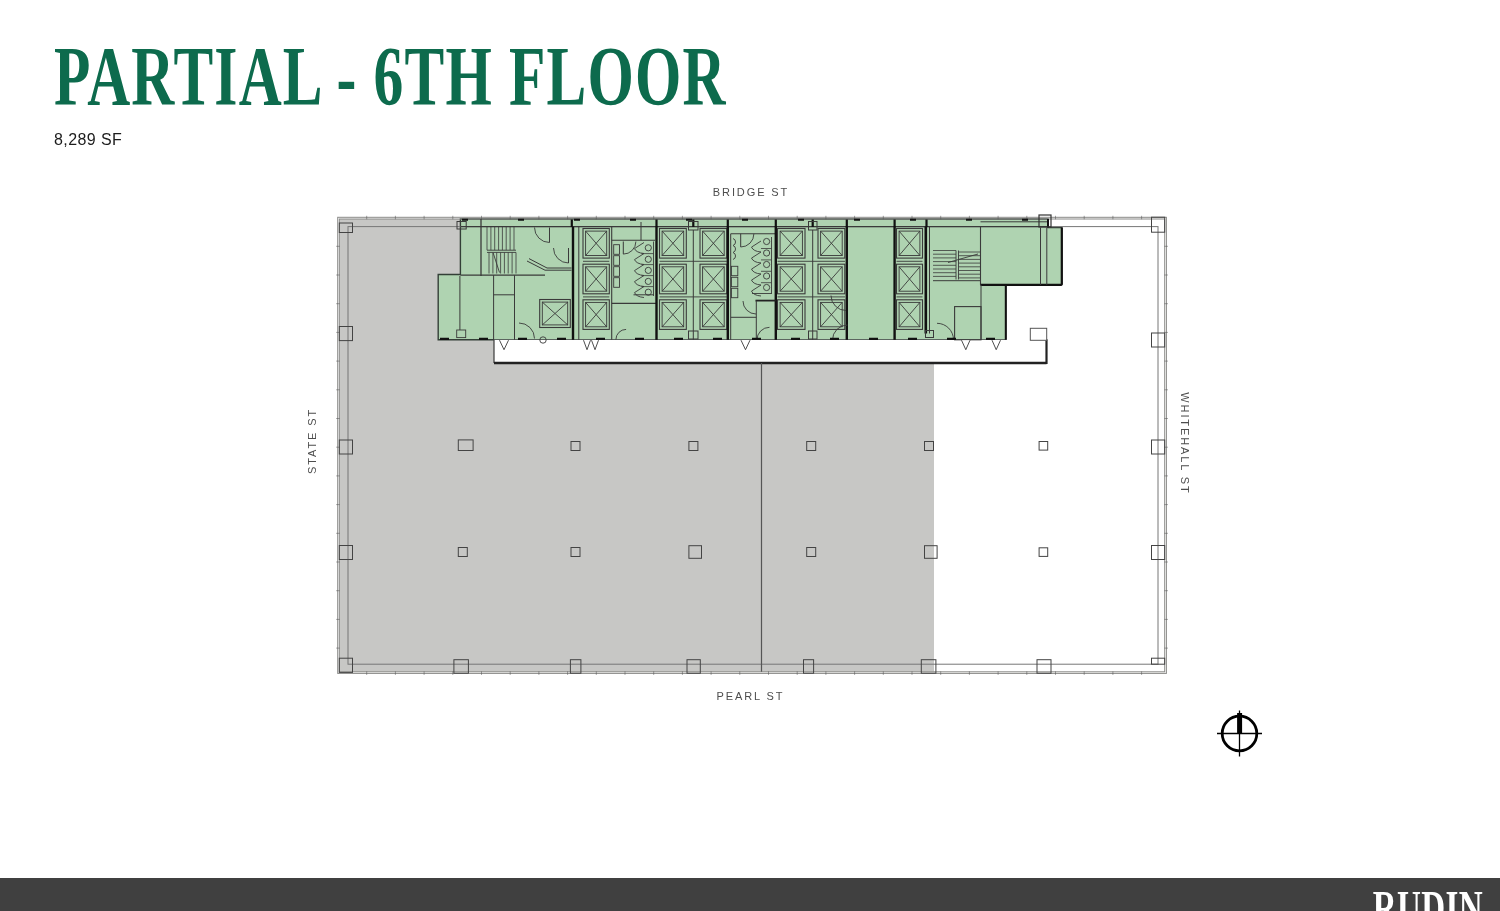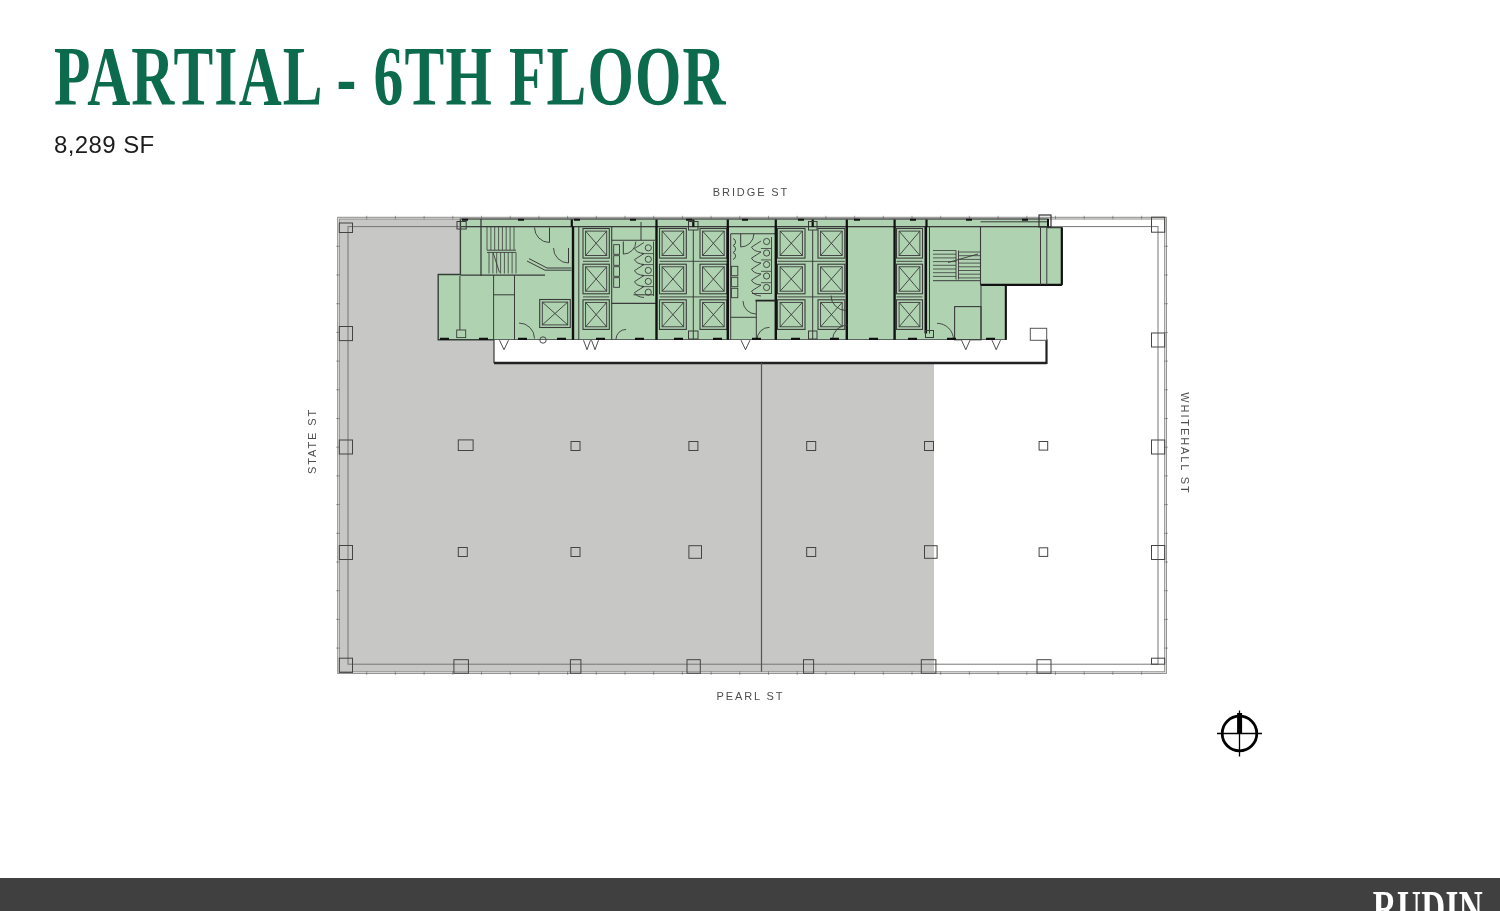--- a/index.html
+++ b/index.html
@@ -1,16 +1,16 @@
 <!DOCTYPE html>
 <html><head><meta charset="utf-8"><style>
 html,body{margin:0;padding:0;background:#fff;width:1500px;height:911px;overflow:hidden;}
 body{font-family:"Liberation Sans",sans-serif;position:relative;}
 .title{position:absolute;left:54px;top:29px;color:#0d6b4d;font-family:"Liberation Serif",serif;font-weight:700;font-size:79px;letter-spacing:1.55px;white-space:nowrap;transform:scale(0.754,1.07);transform-origin:left top;}
-.sf{position:absolute;left:54px;top:131px;color:#1c1c1c;font-size:24px;letter-spacing:0.4px;}
+.sf{position:absolute;left:54px;top:131px;color:#1c1c1c;font-size:16px;letter-spacing:0.4px;}
 .foot{position:absolute;left:0;top:850px;width:1500px;height:61px;background:#404040;margin-top:28px;}
 .rudin{position:absolute;right:17px;top:0.5px;color:#fff;font-family:"Liberation Serif",serif;font-weight:700;font-size:45px;letter-spacing:0.5px;transform:scale(0.735,1.09);transform-origin:right top;}
 .street{font-family:"Liberation Sans",sans-serif;font-size:11px;letter-spacing:1.9px;fill:#4d4d4d;}
 </style></head><body>
 
 <div class="title">PARTIAL - 6TH FLOOR</div>
 
 <div class="sf">8,289 SF</div>
 <svg width="1500" height="911" viewBox="0 0 1500 911" style="position:absolute;left:0;top:0;">
 

